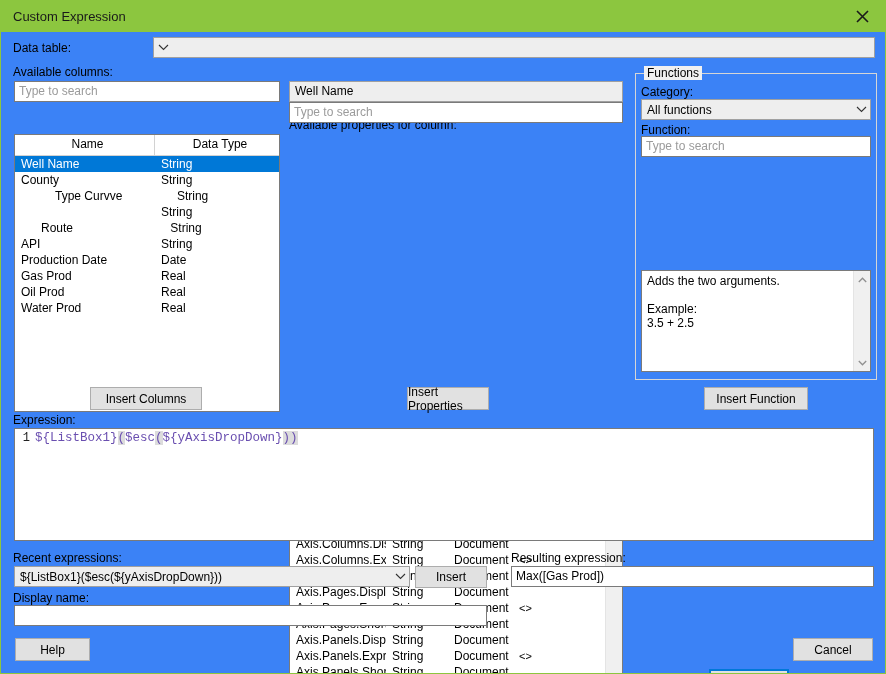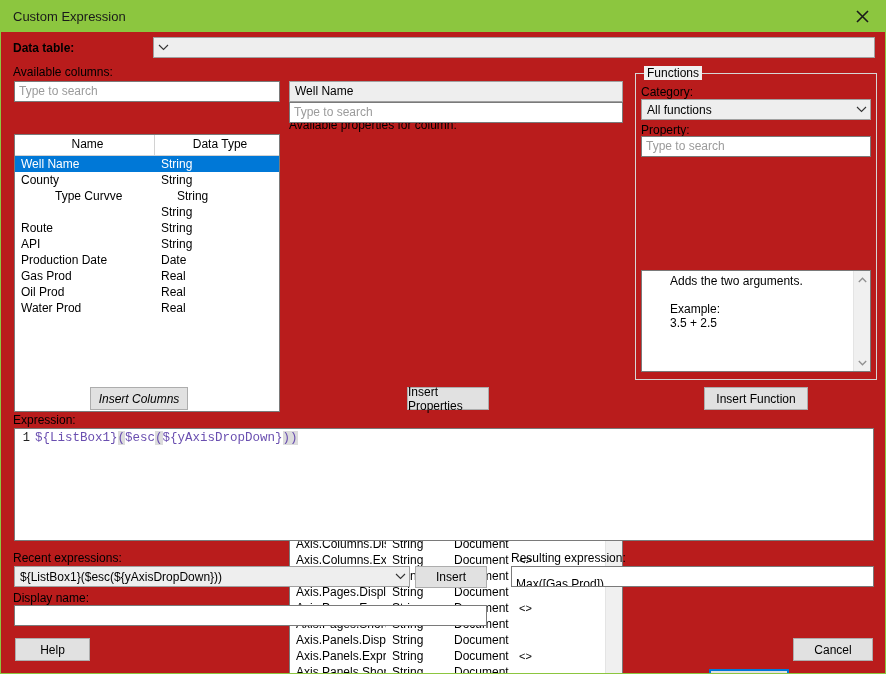--- a/index.html
+++ b/index.html
@@ -8,21 +8,21 @@
     width: 886px; height: 674px;
     font-family: "Liberation Sans", sans-serif;
     font-size: 12px;
     color: #000;
     overflow: hidden;
     background: #f0f0f0;
   }
   #window {
     position: relative;
     width: 886px; height: 674px;
-    background: #b91c1c;
+    background: #3b82f6;
     border: 1px solid #8CC63F;
     border-top: none;
     overflow: hidden;
   }
   
   #titlebar {
     height: 32px;
     background: #8CC63F;
     display: flex;
     align-items: center;
@@ -197,52 +197,51 @@
     white-space: pre;
     letter-spacing: 0px;
   }
   #expr-line .hl { background: #dcdcdc; }
 
   #resulting-box {
     background: #fff;
     border: 1px solid #7a7a7a;
     height: 21px;
     line-height: 19px;
-    padding: 8px 4px;
+    padding: 0 4px;
     font-size: 12px;
     white-space: nowrap;
     overflow: hidden;
   }
 
   
   #desc-box {
     background: #fff;
     border: 1px solid #7a7a7a;
     position: absolute;
     overflow: hidden;
     font-size: 12px;
-    padding-left: 23px;
   }
   #desc-inner { padding: 3px 5px; line-height: 14px; white-space: pre-wrap; }
 </style>
 </head>
 <body>
 
 <div id="window">
 
   <div id="titlebar">
     <span id="title-text">Custom Expression</span>
     <div id="close-btn">
       <svg width="13" height="13" viewBox="0 0 13 13">
         <path d="M1,1 L12,12 M12,1 L1,12" stroke="#1a1a1a" stroke-width="1.6" fill="none"></path>
       </svg>
     </div>
   </div>
 
-  <div class="abs lbl" style="left:12px; top:41px;font-weight:bold;">Data table:</div>
+  <div class="abs lbl" style="left:12px; top:41px;">Data table:</div>
   <div class="abs combo" style="left:152px; top:37px; width:722px;">
     <span class="arrow">
       <svg width="11" height="7" viewBox="0 0 11 7">
           <path d="M1,1 L5.5,5.5 L10,1" stroke="#333" stroke-width="1.1" fill="none"></path>
         </svg>
     </span>
   </div>
 
   <div class="abs lbl" style="left:12px; top:65px;">Available columns:</div>
   <div class="abs textbox placeholder" style="left:13px; top:81px; width:266px;">Type to search</div>
@@ -263,21 +262,21 @@
         </div>
         <div class="grow">
           <div class="gc" style="width: 140px; margin-left: 34px;">Type Curvve</div>
           <div class="gc" style="width: 124px;">String</div>
         </div>
         <div class="grow">
           <div class="gc" style="width: 140px; margin-top: 45px;">Trajectory</div>
           <div class="gc" style="width: 124px;">String</div>
         </div>
         <div class="grow">
-          <div class="gc" style="width: 140px;">Route</div>
+          <div class="gc" style="width: 140px; margin-left: 20px;">Route</div>
           <div class="gc" style="width: 124px;">String</div>
         </div>
         <div class="grow">
           <div class="gc" style="width: 140px;">API</div>
           <div class="gc" style="width: 124px;">String</div>
         </div>
         <div class="grow">
           <div class="gc" style="width: 140px;">Production Date</div>
           <div class="gc" style="width: 124px;">Date</div>
         </div>
@@ -289,21 +288,21 @@
           <div class="gc" style="width: 140px;">Oil Prod</div>
           <div class="gc" style="width: 124px;">Real</div>
         </div>
         <div class="grow">
           <div class="gc" style="width: 140px;">Water Prod</div>
           <div class="gc" style="width: 124px;">Real</div>
         </div>
       </div>
   </div>
 
-  <div class="abs btn" style="left:89px; top:387px; width:98px;font-style:italic;">Insert Columns</div>
+  <div class="abs btn" style="left:89px; top:387px; width:112px;">Insert Columns</div>
 
   <div class="abs lbl" style="left:288px; top:77px;margin-top:41px;">Available properties for column:</div>
   <div class="abs readonly" style="left:288px; top:81px; width:334px;">Well Name</div>
   <div class="abs textbox placeholder" style="left:288px; top:102px; width:334px;">Type to search</div>
 
   <div class="abs listpane" style="left:288px; top:124px; width:334px; height:256px;">
     <div class="gridhdr">
       <div class="hc" style="width:96px;">Name</div>
       <div class="hc" style="width:62px;">Data Type</div>
       <div class="hc" style="width:65px;">Property ...</div>
@@ -420,21 +419,21 @@
   <div class="abs lbl" style="left:640px; top:85px;">Category:</div>
   <div class="abs combo" style="left:640px; top:99px; width:230px;">
     <span class="combo-text">All functions</span>
     <span class="arrow">
       <svg width="11" height="7" viewBox="0 0 11 7">
           <path d="M1,1 L5.5,5.5 L10,1" stroke="#333" stroke-width="1.1" fill="none"></path>
         </svg>
     </span>
   </div>
 
-  <div class="abs lbl" style="left:640px; top:123px;">Property:</div>
+  <div class="abs lbl" style="left:640px; top:123px;">Function:</div>
   <div class="abs textbox placeholder" style="left:640px; top:136px; width:230px;">Type to search</div>
 
   <div id="desc-box" style="left:640px; top:270px; width:230px; height:102px;">
     <div id="desc-inner">Adds the two arguments.
 
 Example:
 3.5 + 2.5</div>
     <div class="vscroll">
       <div class="sb-arrow">
         <svg width="9" height="6" viewBox="0 0 9 6">

